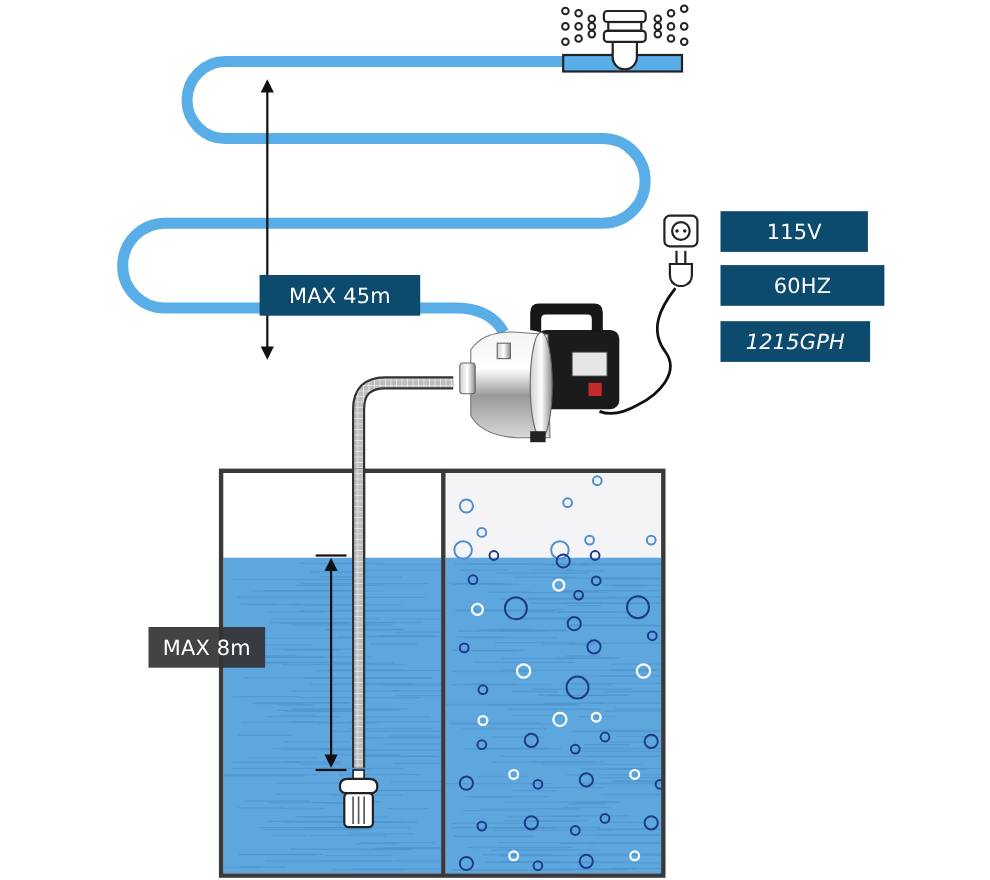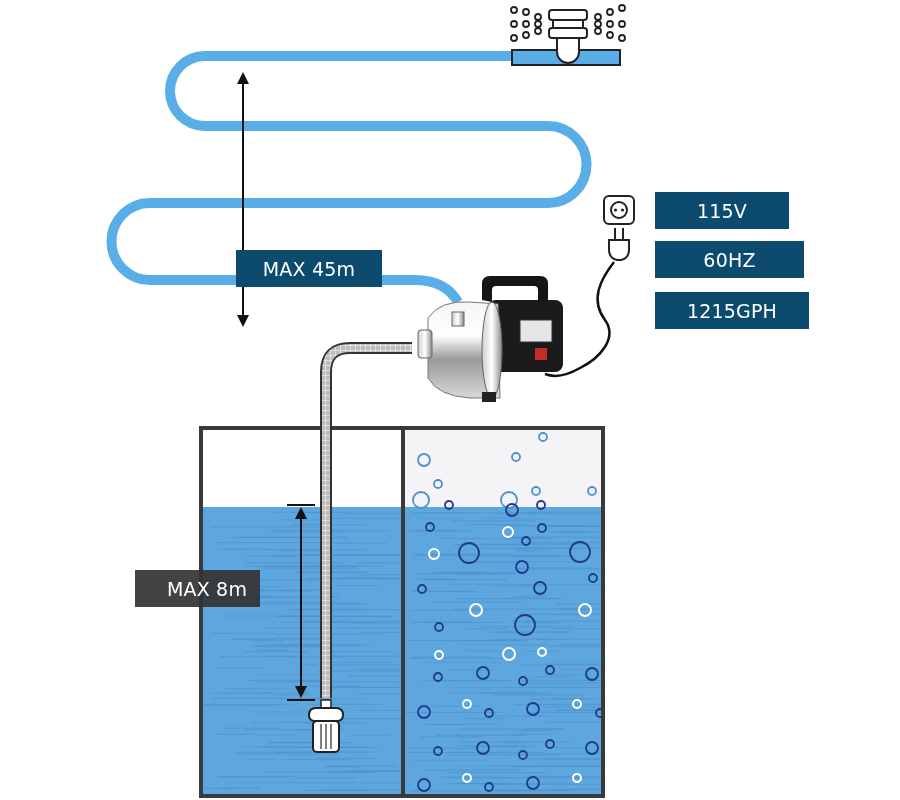--- a/index.html
+++ b/index.html
@@ -471,16 +471,16 @@
     <rect x="321" y="700" width="10" height="8" fill="#fff" stroke="#222" stroke-width="1.5"></rect>
     <path d="M 316 708 L 336 708 Q 343 708 343 715 Q 343 721 337 721 L 315 721 Q 309 721 309 715 Q 309 708 316 708 Z" fill="#fff" stroke="#222" stroke-width="2"></path>
     <rect x="313" y="721" width="26" height="31" rx="4" fill="#fff" stroke="#222" stroke-width="2"></rect>
     <line x1="321" y1="724" x2="321" y2="749" stroke="#555" stroke-width="1.5"></line>
     <line x1="326" y1="724" x2="326" y2="749" stroke="#555" stroke-width="1.5"></line>
     <line x1="331" y1="724" x2="331" y2="749" stroke="#555" stroke-width="1.5"></line>
   </g>
 </svg>
 
 <div class="label-box" style="left:236px;top:226px;width:146px;height:37px;margin-top:24px;">MAX 45m</div>
-<div class="label-box translucent" style="left:135px;top:570px;width:106px;height:37px;padding-left:19px;">MAX 8m</div>
+<div class="label-box translucent" style="left:135px;top:570px;width:106px;height:37px;">MAX 8m</div>
 <div class="label-box" style="left:655px;top:192px;width:134px;height:37px;">115V</div>
 <div class="label-box" style="left:655px;top:241px;width:149px;height:37px;">60HZ</div>
-<div class="label-box" style="left:655px;top:292px;width:154px;height:37px;">1215GPH</div>
+<div class="label-box" style="left:655px;top:292px;width:136px;height:37px;font-style:italic;">1215GPH</div>
 
 </body></html>

